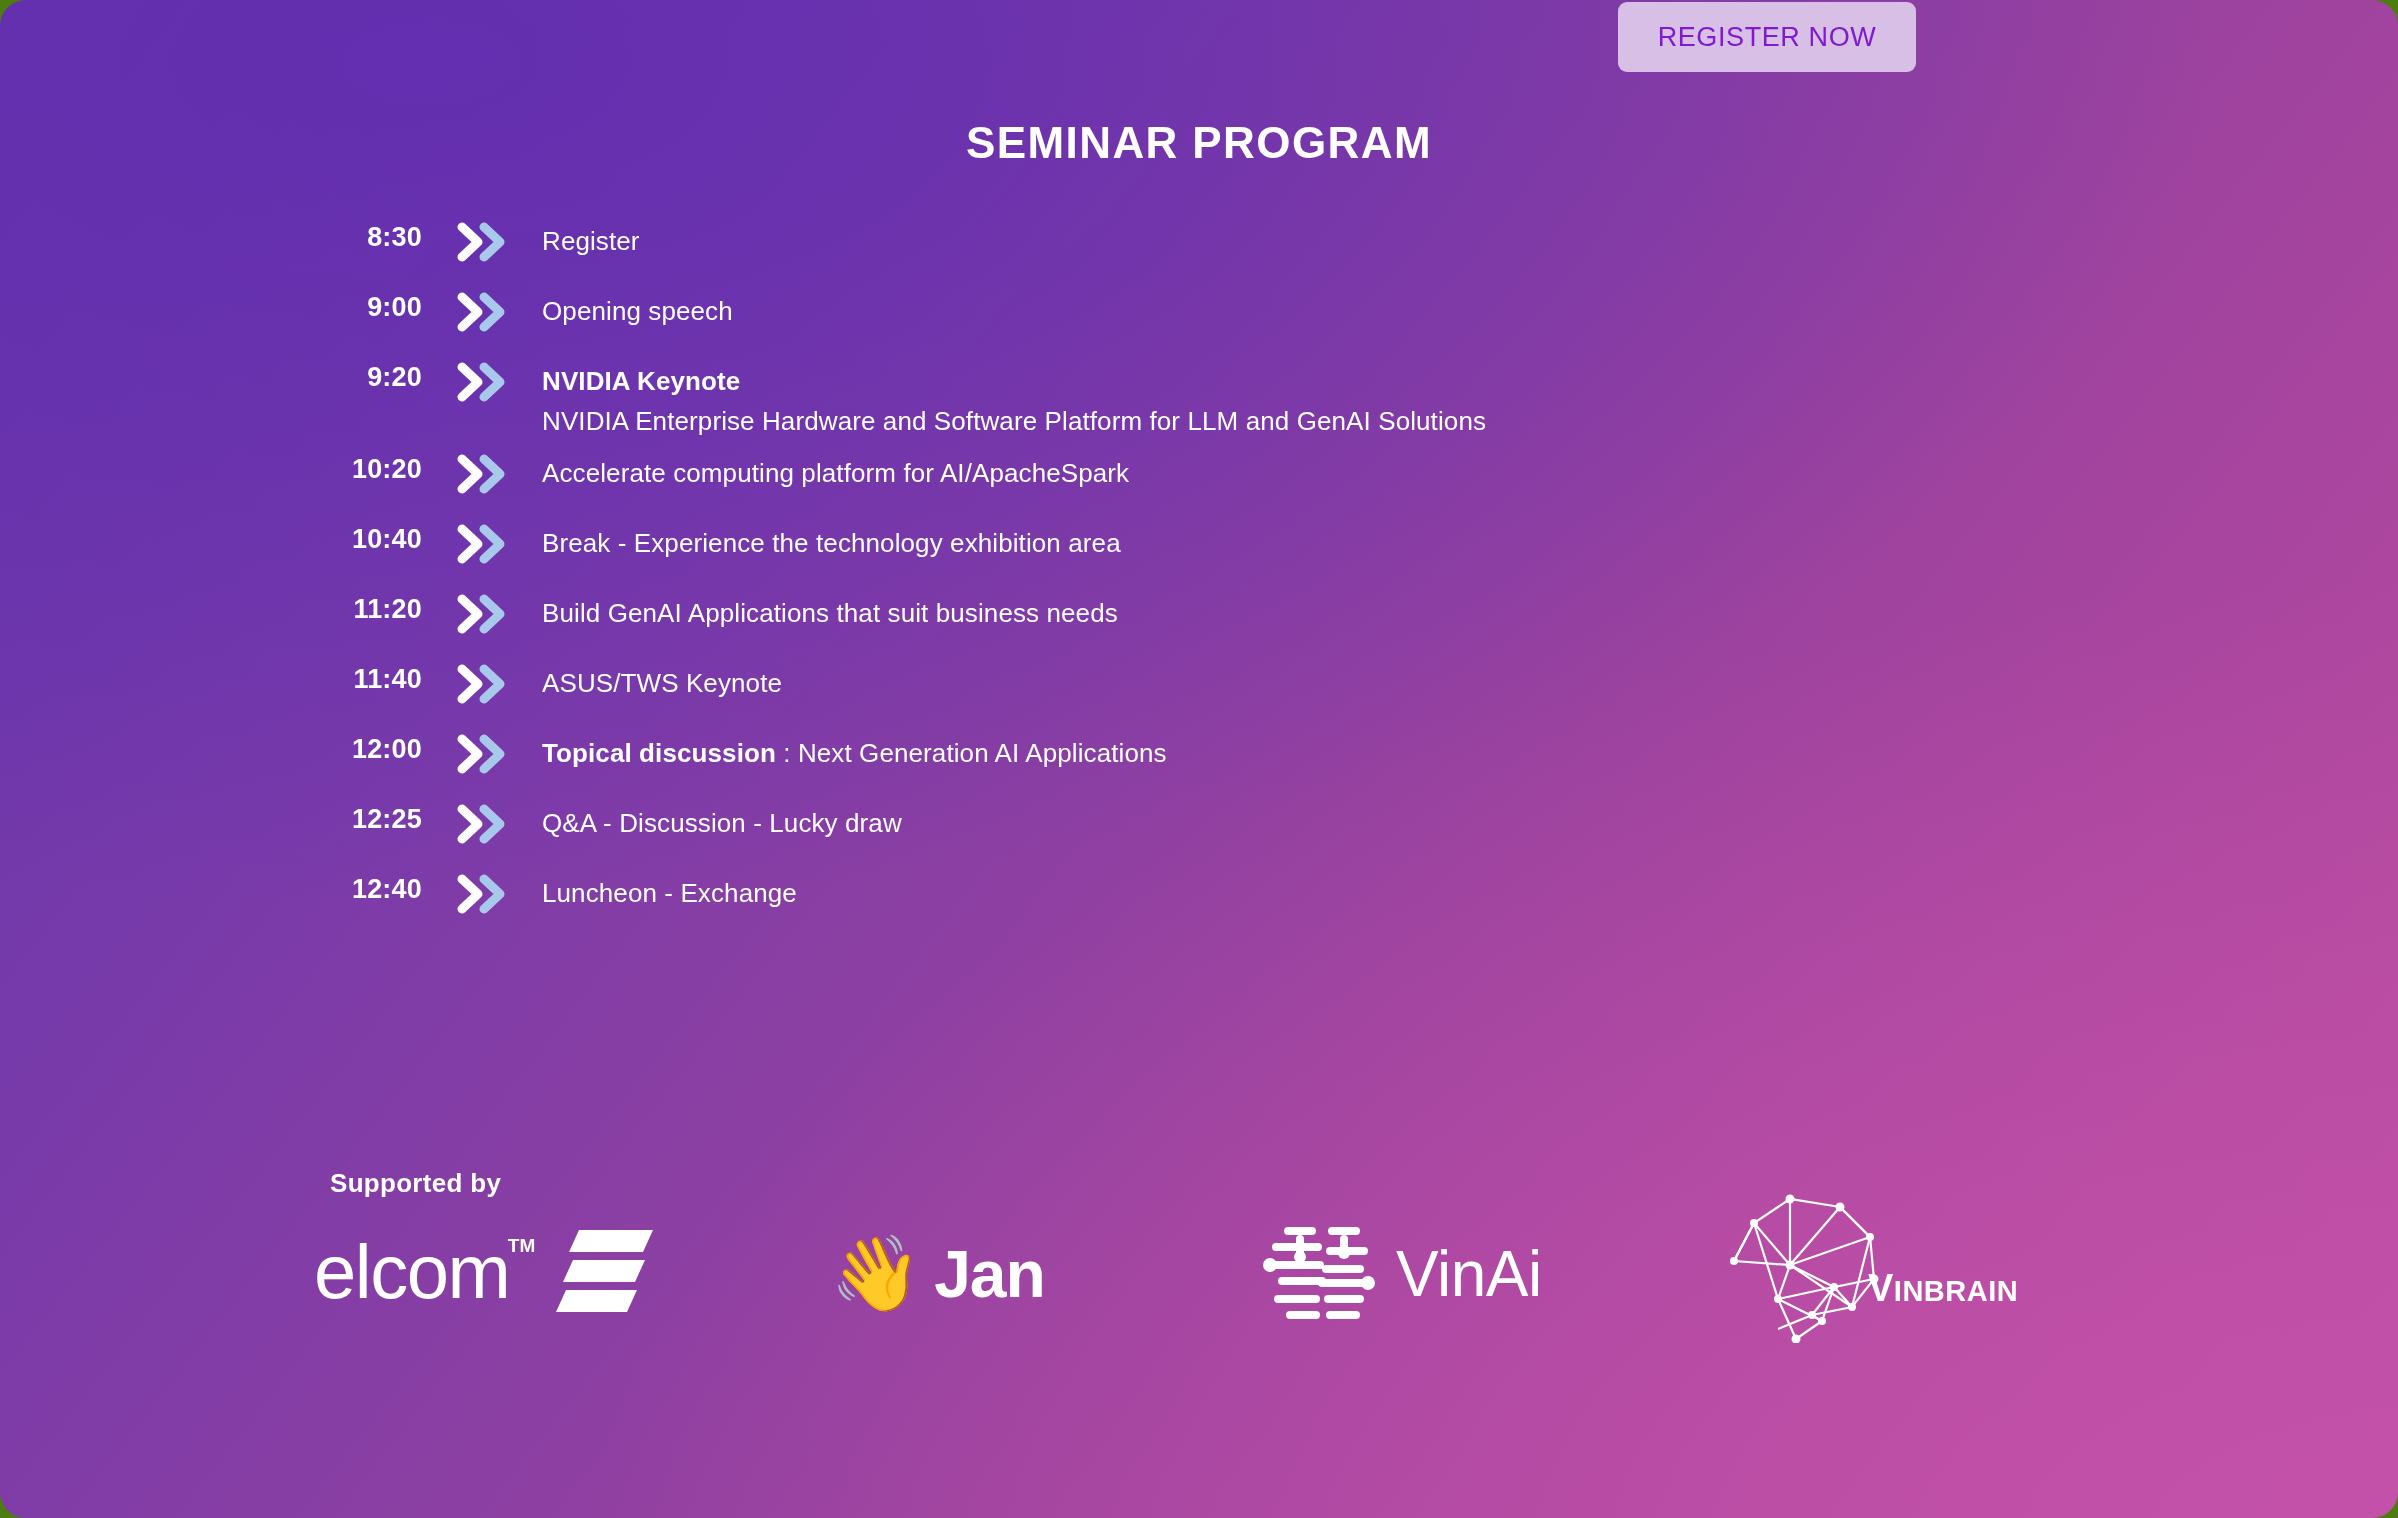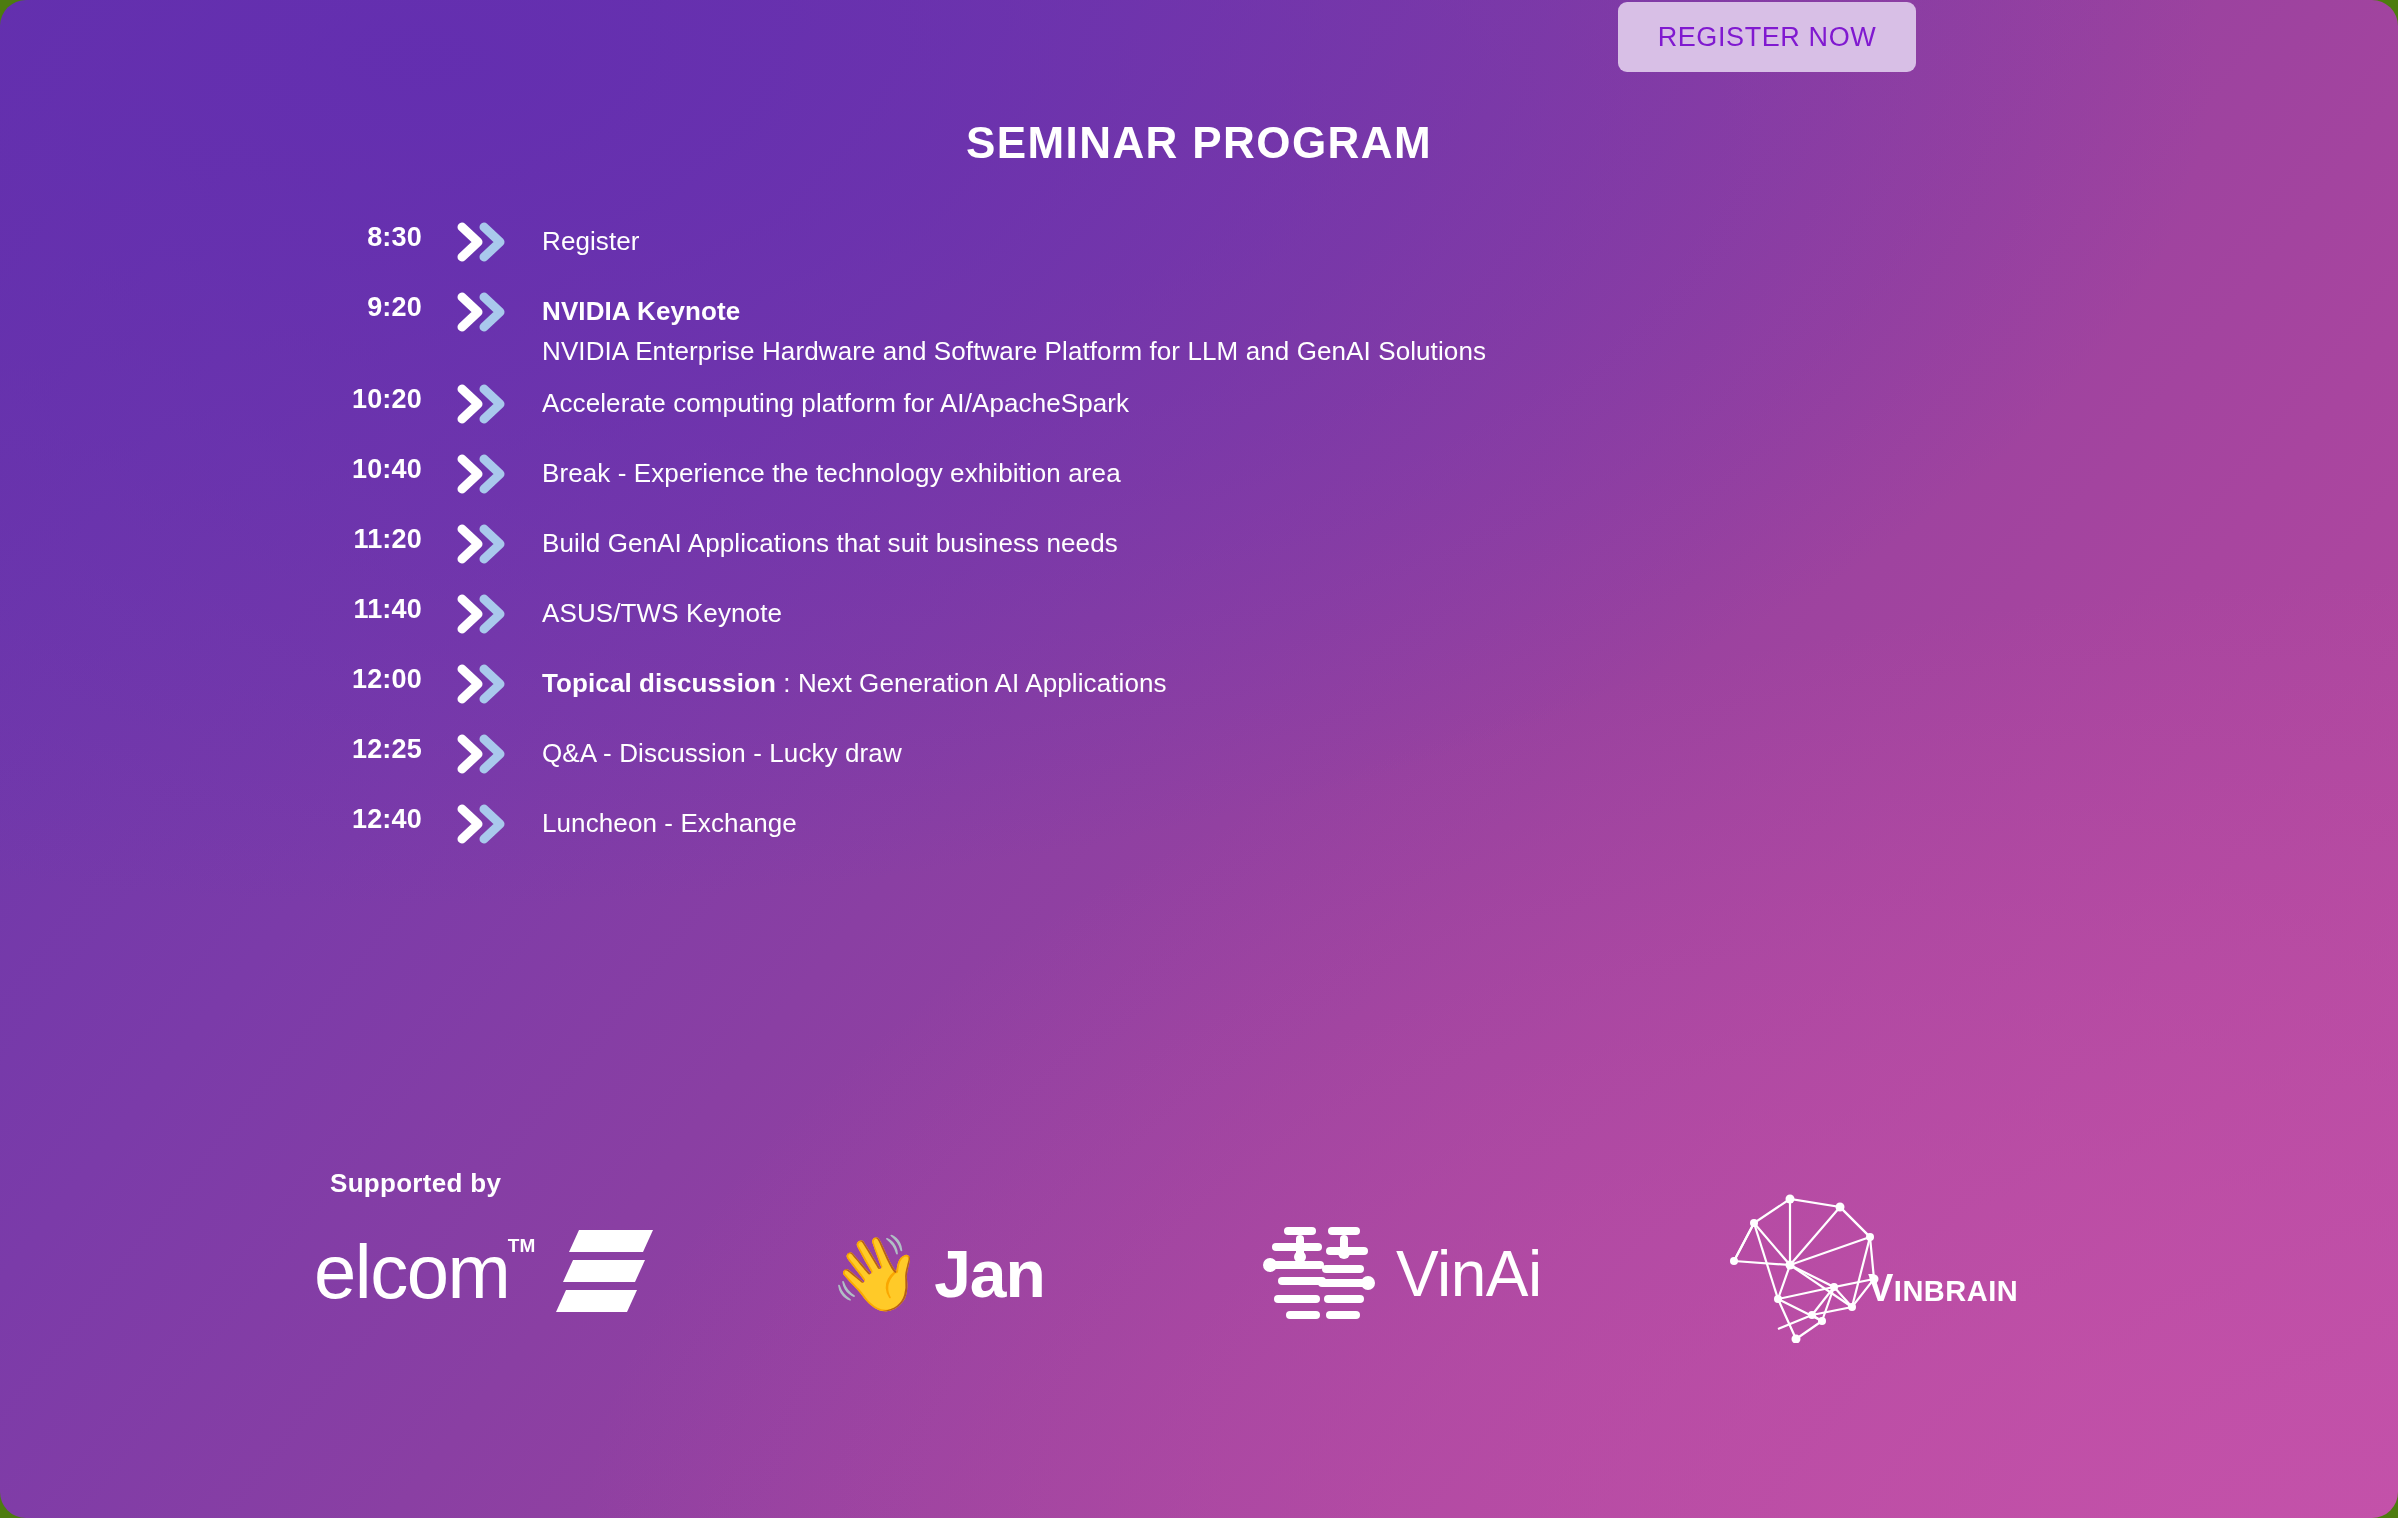--- a/index.html
+++ b/index.html
@@ -200,20 +200,30 @@
       <div class="time">8:30</div>
       <div class="chev">
         <svg width="56" height="40" viewBox="0 0 56 40">
           <path d="M6 5 L22 20 L6 35" fill="none" stroke="#ffffff" stroke-width="9" stroke-linecap="round" stroke-linejoin="round"></path>
           <path d="M28 5 L44 20 L28 35" fill="none" stroke="#a9c9ec" stroke-width="9" stroke-linecap="round" stroke-linejoin="round"></path>
         </svg>
       </div>
       <div class="desc">Register</div>
     </div>
 
+    <div class="row">
+      <div class="time">9:00</div>
+      <div class="chev">
+        <svg width="56" height="40" viewBox="0 0 56 40">
+          <path d="M6 5 L22 20 L6 35" fill="none" stroke="#ffffff" stroke-width="9" stroke-linecap="round" stroke-linejoin="round"></path>
+          <path d="M28 5 L44 20 L28 35" fill="none" stroke="#a9c9ec" stroke-width="9" stroke-linecap="round" stroke-linejoin="round"></path>
+        </svg>
+      </div>
+      <div class="desc">Opening speech</div>
+    </div>
 
     <div class="row tall">
       <div class="time">9:20</div>
       <div class="chev">
         <svg width="56" height="40" viewBox="0 0 56 40">
           <path d="M6 5 L22 20 L6 35" fill="none" stroke="#ffffff" stroke-width="9" stroke-linecap="round" stroke-linejoin="round"></path>
           <path d="M28 5 L44 20 L28 35" fill="none" stroke="#a9c9ec" stroke-width="9" stroke-linecap="round" stroke-linejoin="round"></path>
         </svg>
       </div>
       <div class="desc">

